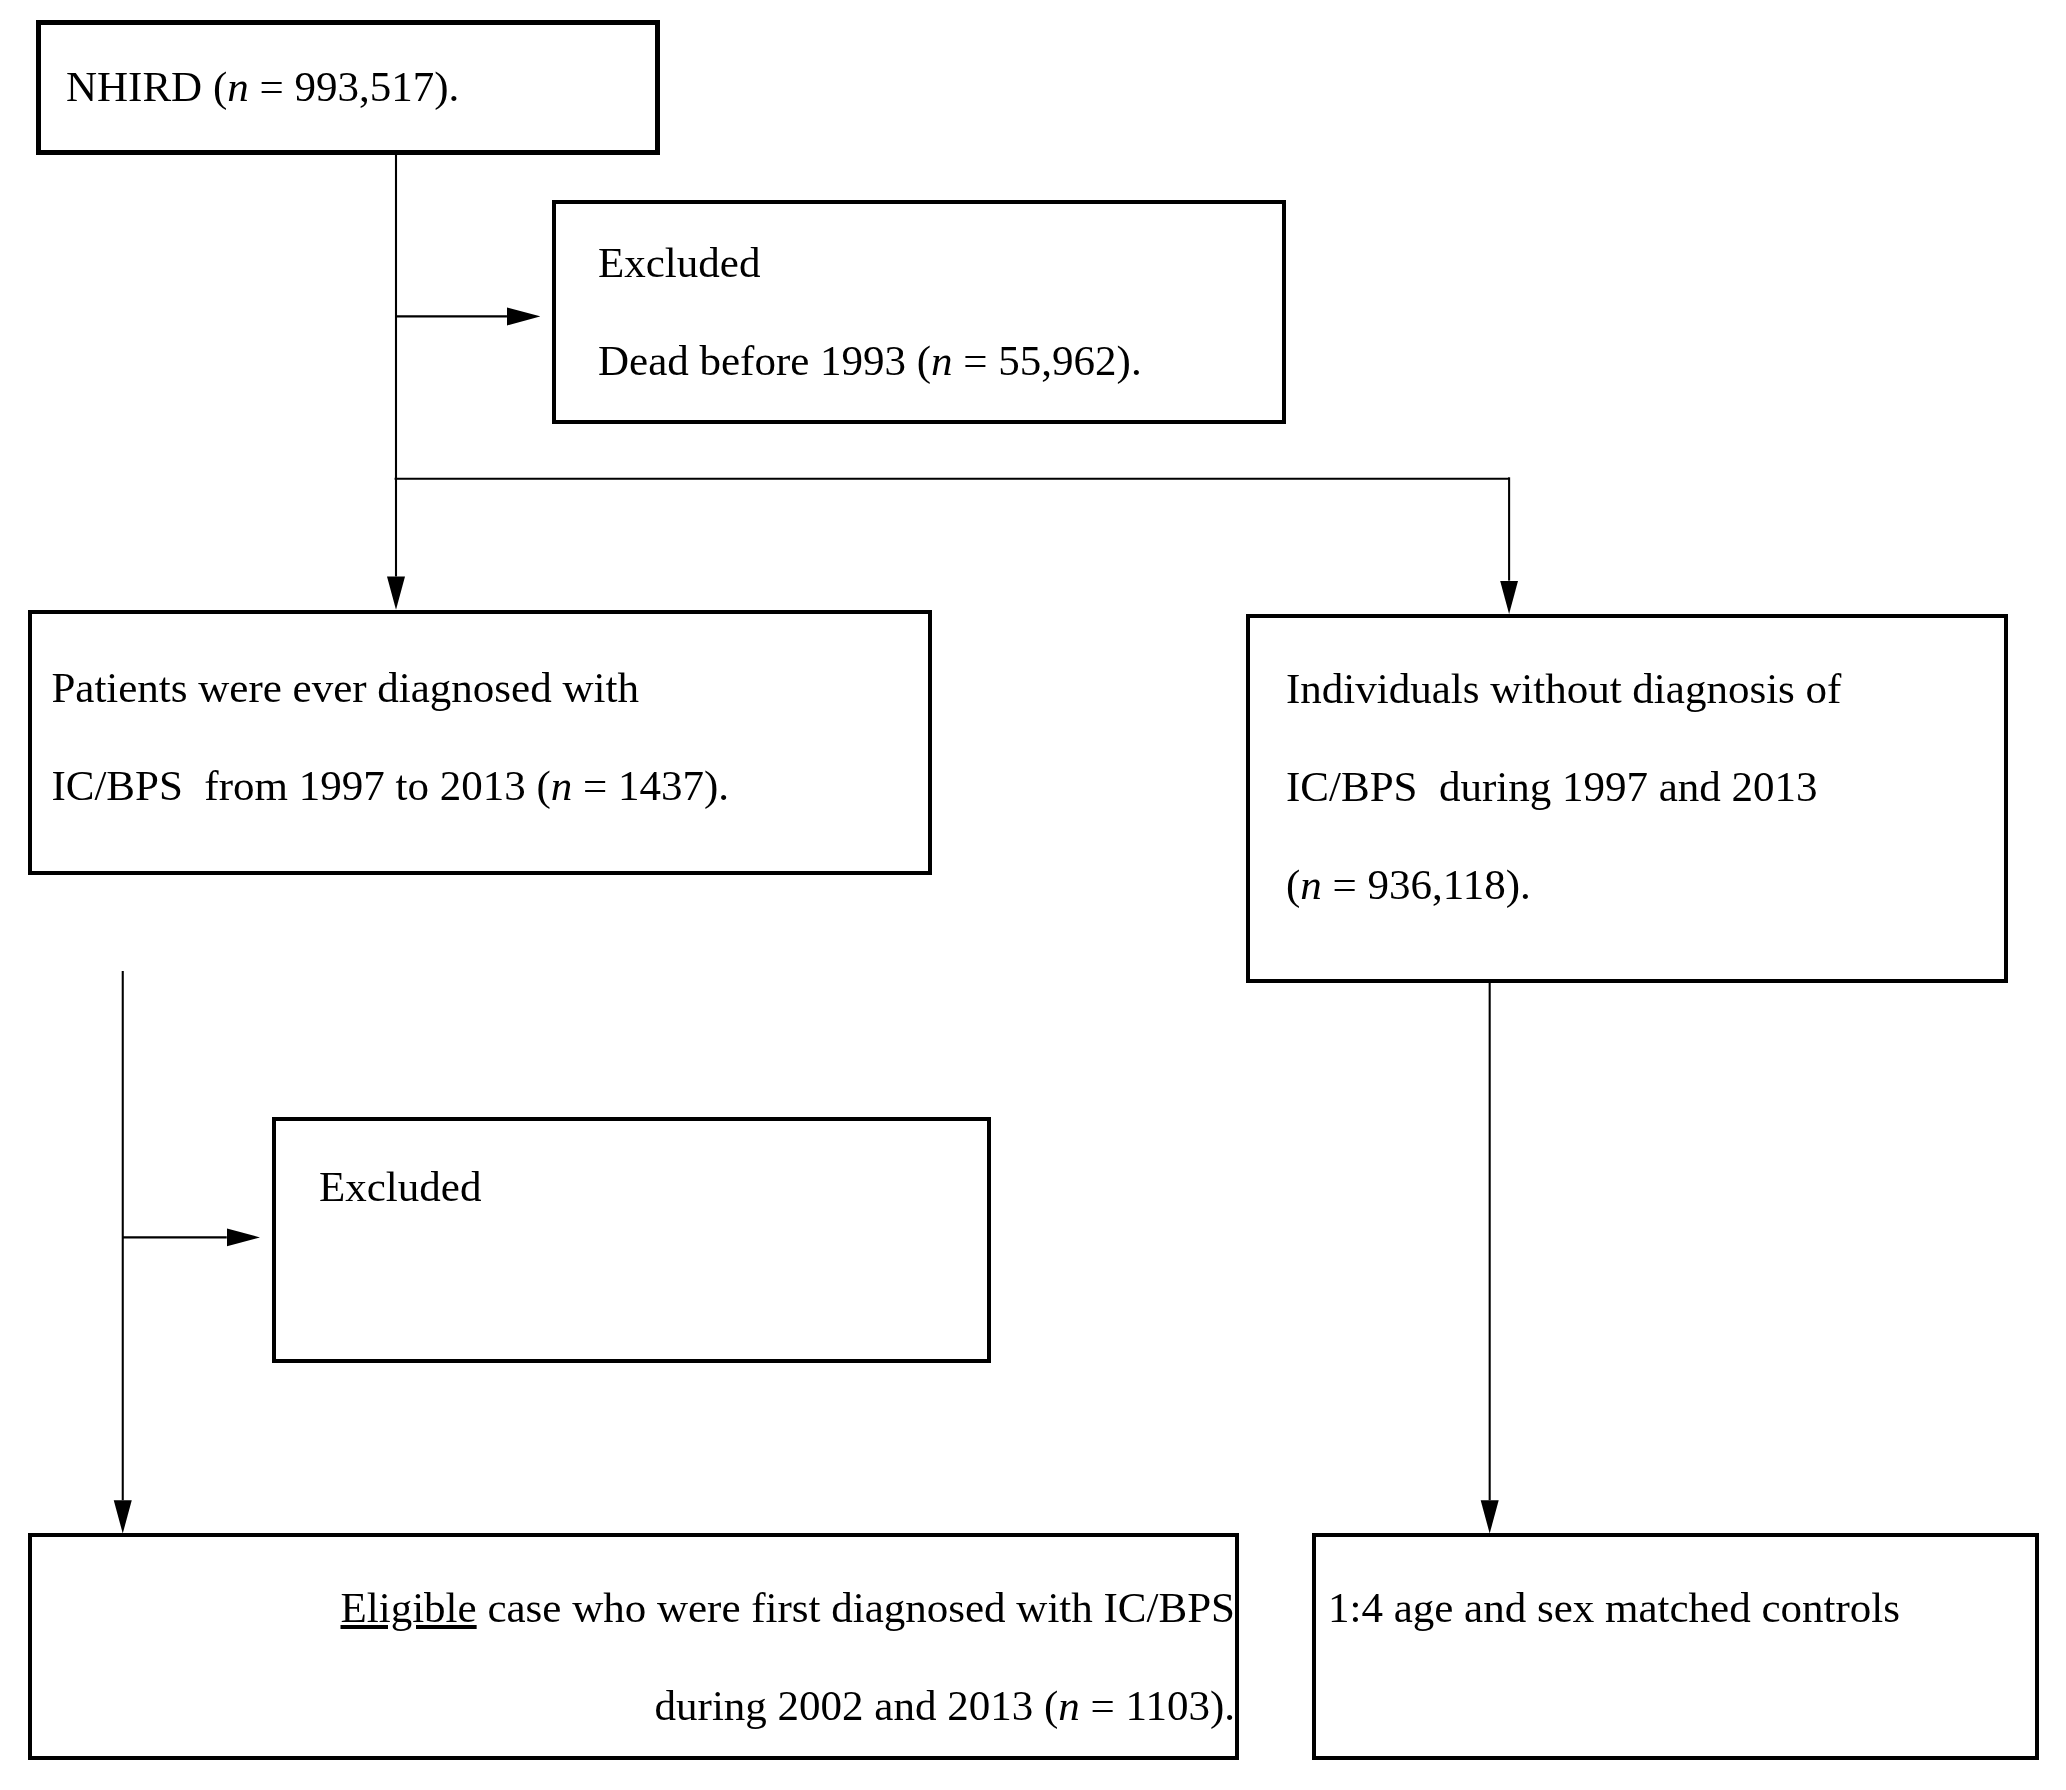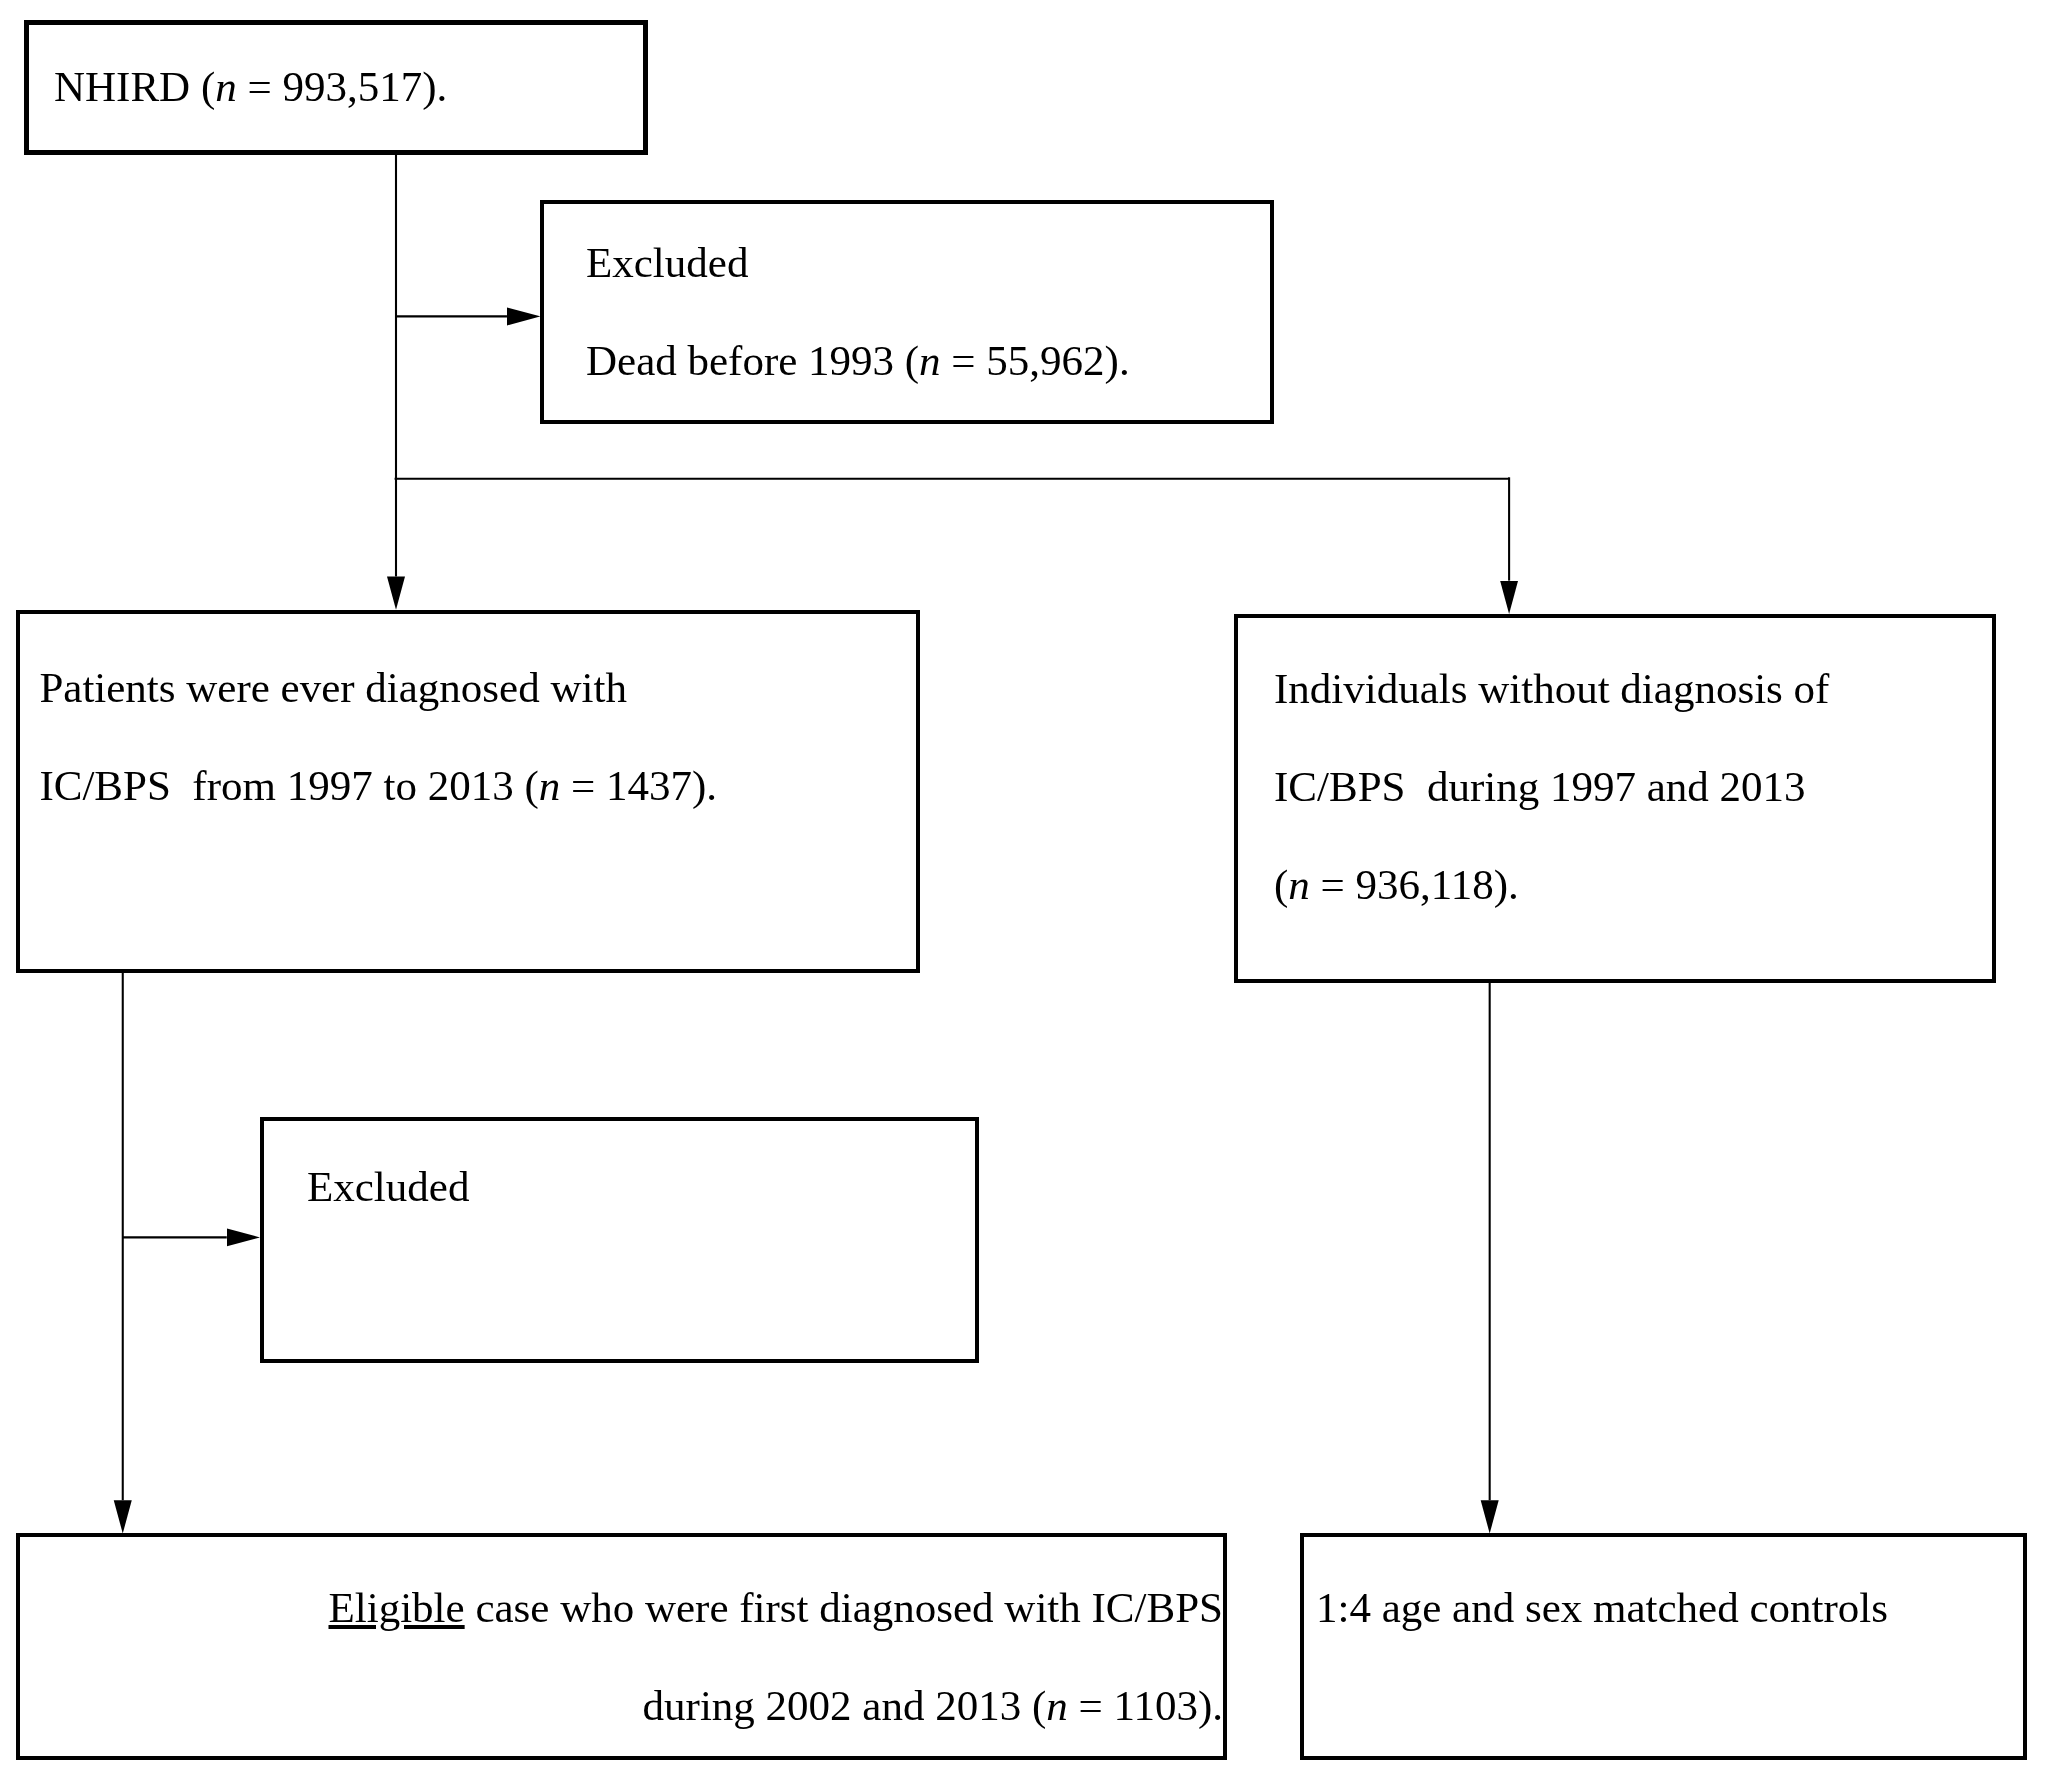--- a/index.html
+++ b/index.html
@@ -21,28 +21,29 @@
   .connectors line { stroke: #000000; stroke-width: 3; }
   .connectors .arrowhead { fill: #000000; }
   .box {
     position: absolute;
     box-sizing: border-box;
     border: 4.2px solid #000000;
     background: #ffffff;
     font-size: 43px;
     line-height: 98px;
     white-space: nowrap;
+    margin-left: 12px;
   }
   .box .line { height: 98px; }
   .it { font-style: italic; }
   .un { text-decoration: underline; }
 
   .box-nhird          { left: 24px;   top: 20px;   width: 624px;  height: 135px; border-width: 5.5px; padding: 12.5px 0 0 25px; }
   .box-excluded-dead  { left: 540px;  top: 200px;  width: 734px; height: 224px; padding: 9.7px 0 0 42px; }
-  .box-patients       { left: 16px;   top: 610px;  width: 904px; height: 363px; padding: 25px 0 0 19.4px; }
+  .box-patients       { left: 16px;   top: 610px;  width: 904px; height: 265px; padding: 25px 0 0 19.4px; }
   .box-individuals    { left: 1234px; top: 614px;  width: 762px; height: 369px; padding: 22px 0 0 36px; }
   .box-excluded-prior { left: 260px;  top: 1117px; width: 719px; height: 246px; padding: 16.6px 0 0 43px; }
   .box-eligible       { left: 16px;   top: 1533px; width: 1211px; height: 227px; padding: 22px 0 0 19.4px; text-align: right; }
   .box-controls       { left: 1300px; top: 1533px; width: 727px; height: 227px; padding: 22px 0 0 12px; }
 </style>
 </head>
 <body>
 
 <div class="canvas">
 

